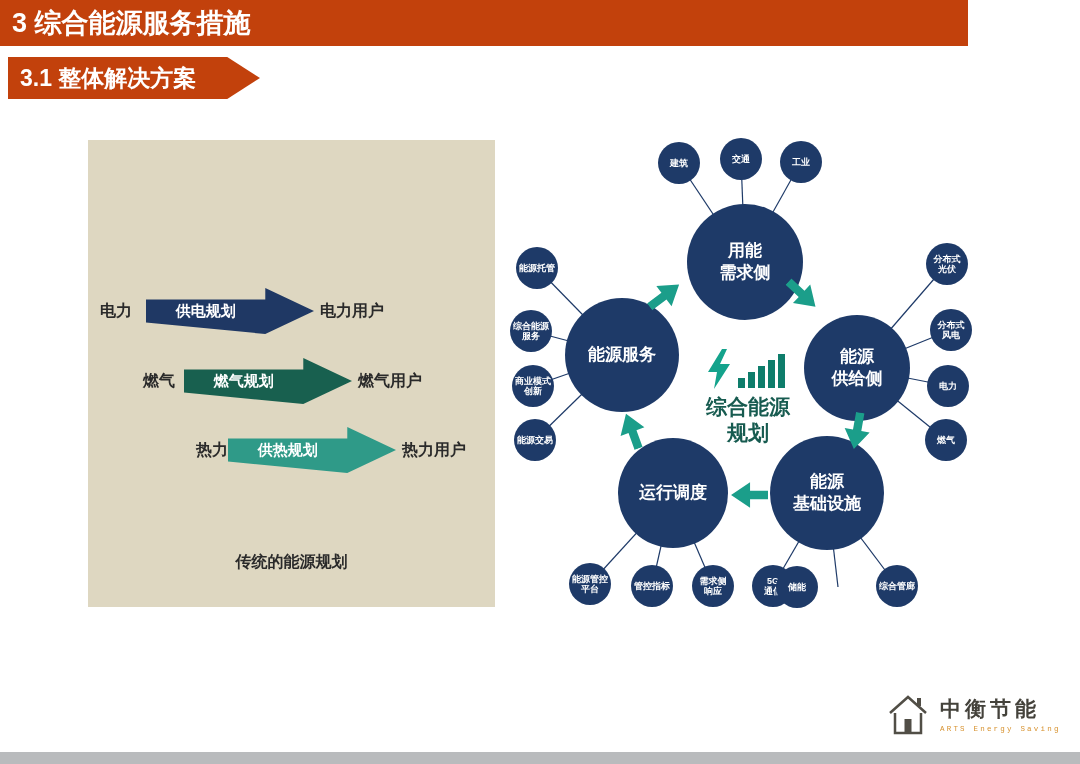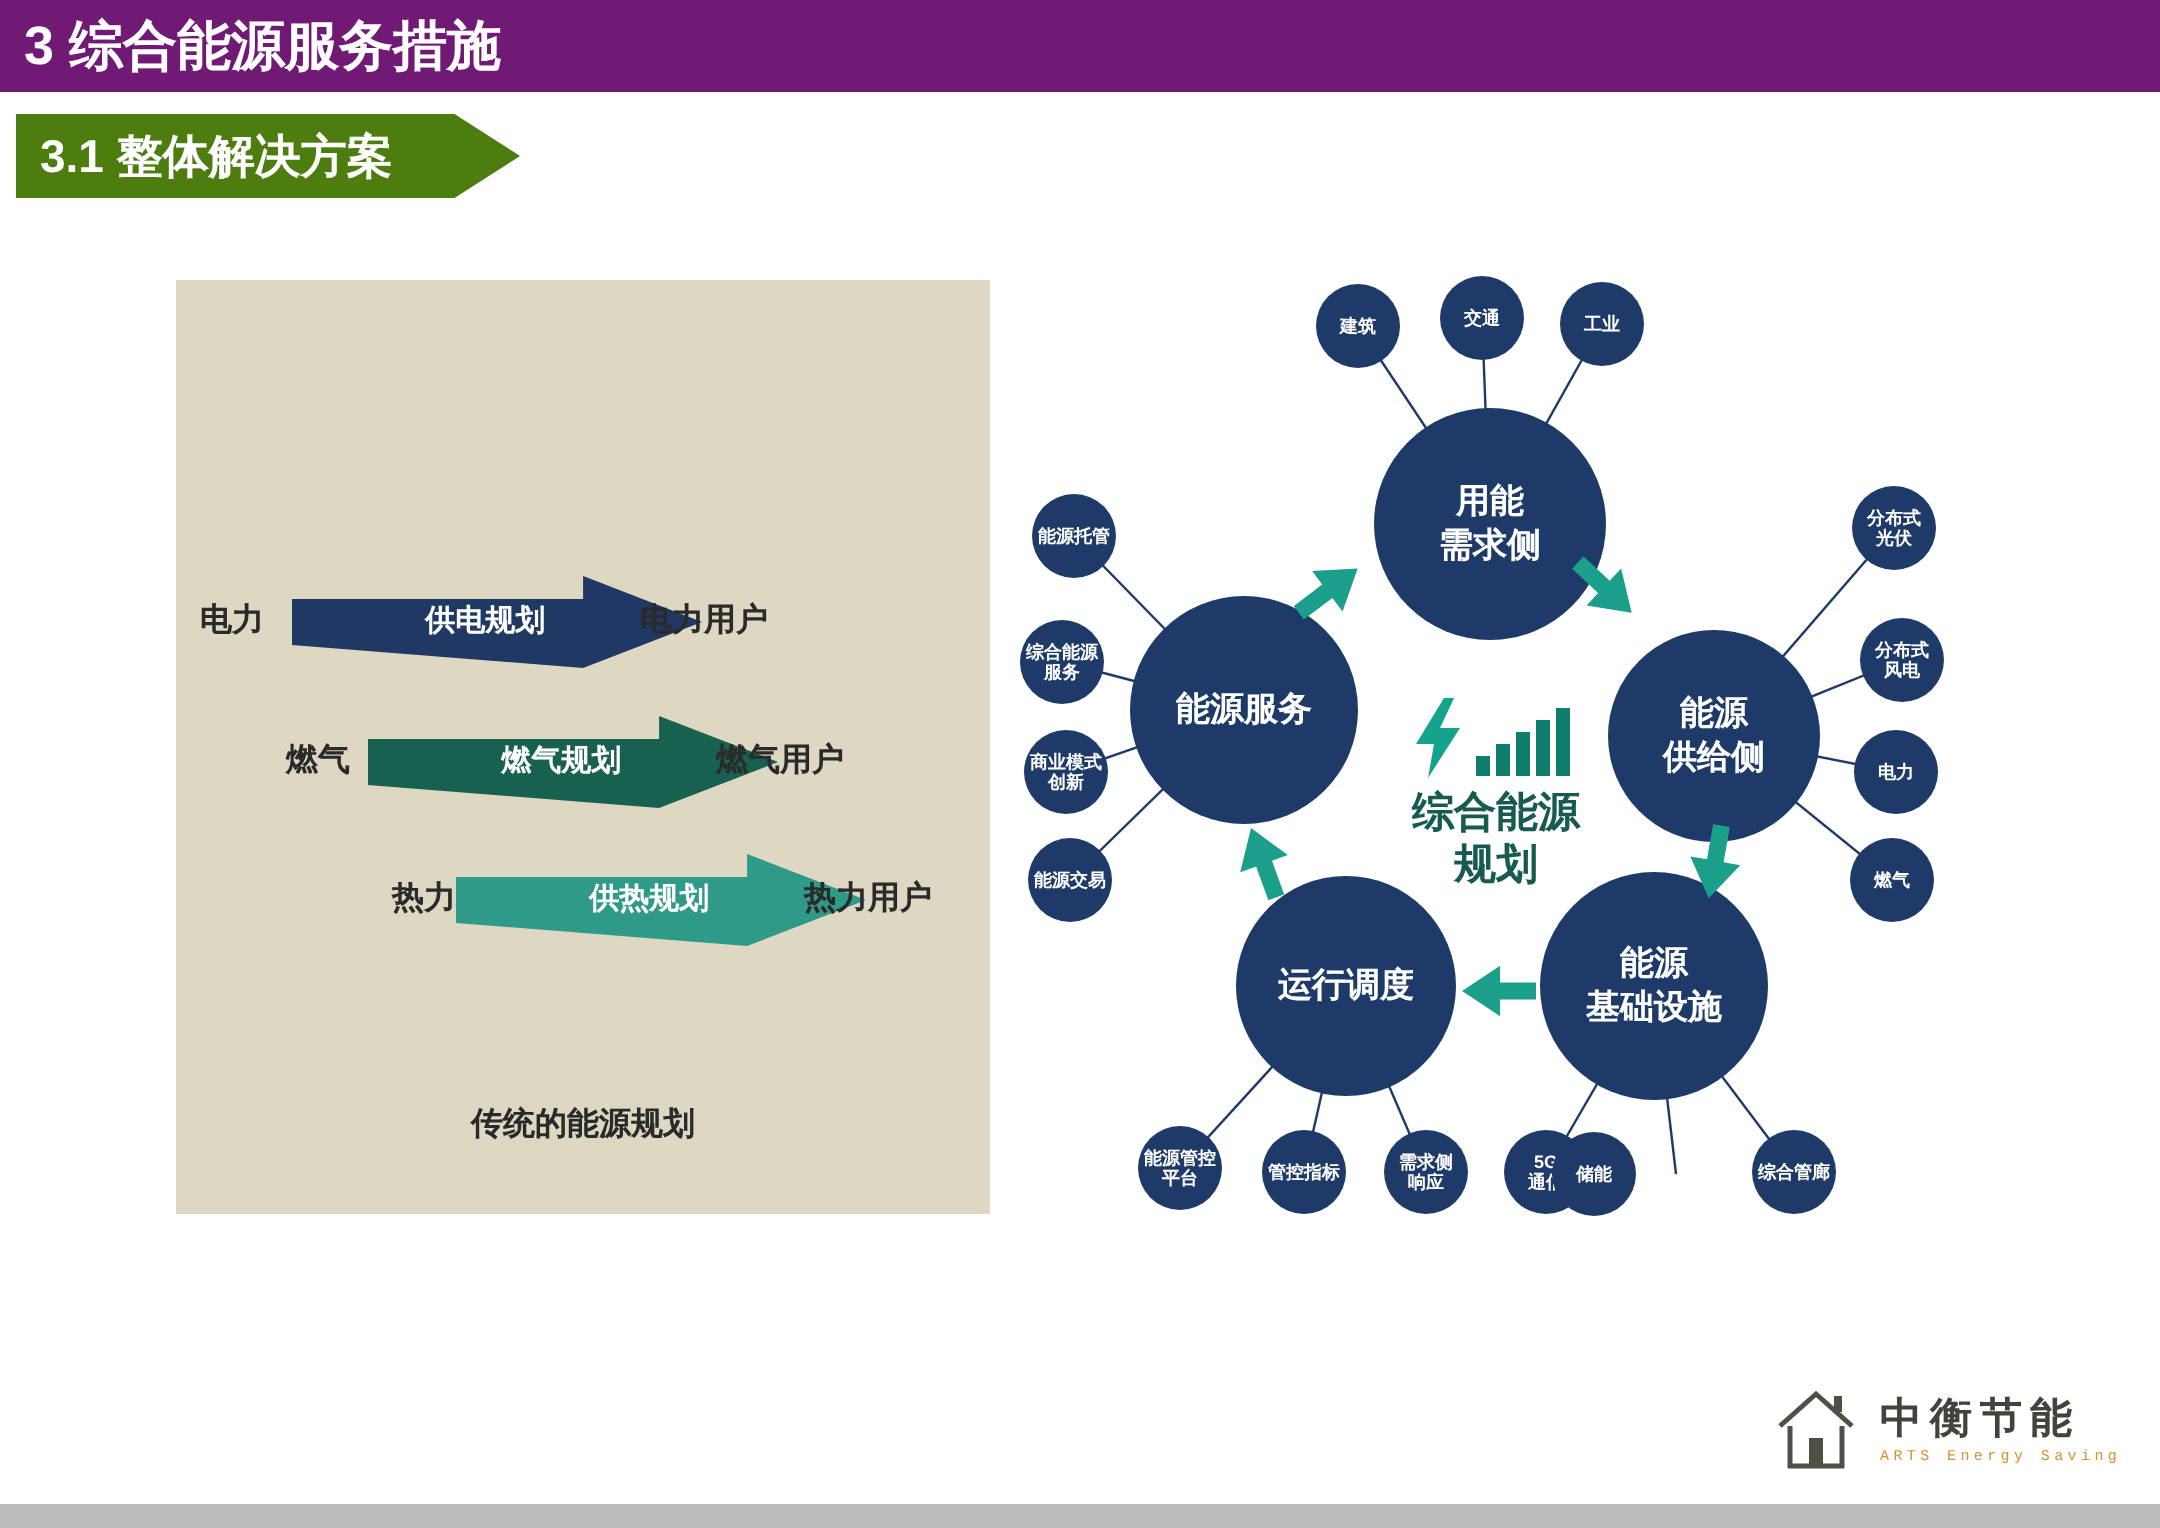--- a/index.html
+++ b/index.html
@@ -3,37 +3,36 @@
 <meta charset="utf-8">
 <style>
   html,body { margin:0; padding:0; background:#ffffff; }
   .slide {
     position:relative; width:1080px; height:764px; background:#ffffff;
     overflow:hidden; font-family:"Liberation Sans","DejaVu Sans",sans-serif;
   }
   .preline { white-space:pre-line; }
 
   
-  .header { position:absolute; left:0; top:0; width:1080px; height:46px; background:#701a75; }
+  .header { position:absolute; left:0; top:0; width:968px; height:46px; background:#c2410c; }
   .header-title { position:absolute; left:12px; top:0; line-height:46px; font-size:27px; font-weight:bold; color:#ffffff; }
 
   
   .badge {
-    position:absolute; left:8px; top:57px; width:252px; height:42px; background:#4d7c0f;
+    position:absolute; left:8px; top:57px; width:252px; height:42px; background:#c2410c;
     clip-path:polygon(0 0, 87% 0, 100% 50%, 87% 100%, 0 100%);
   }
   .badge-label { position:absolute; left:12px; top:0; line-height:42px; font-size:23px; font-weight:bold; color:#ffffff; }
 
   
   .panel { position:absolute; left:88px; top:140px; width:407px; height:467px; background:#ded7c1; }
   .flow-label { position:absolute; font-size:16px; font-weight:bold; color:#2a2a2a; line-height:26px; }
   .block-arrow {
     position:absolute; width:168px; height:46px;
     clip-path:polygon(0 25%, 71% 25%, 71% 0, 100% 50%, 71% 100%, 0 75%);
-    padding-left:37px;
   }
   .arrow-navy  { background:#1f3864; }
   .arrow-green { background:#18604f; }
   .arrow-teal  { background:#2f9a88; }
   .plan-label {
     display:block; width:100%; line-height:46px; text-align:center; padding-right:29%;
     box-sizing:border-box; color:#ffffff; font-size:15px; font-weight:bold;
   }
   .panel-caption { position:absolute; left:0; top:412px; width:100%; text-align:center; font-size:16px; font-weight:bold; color:#2a2a2a; }
 

